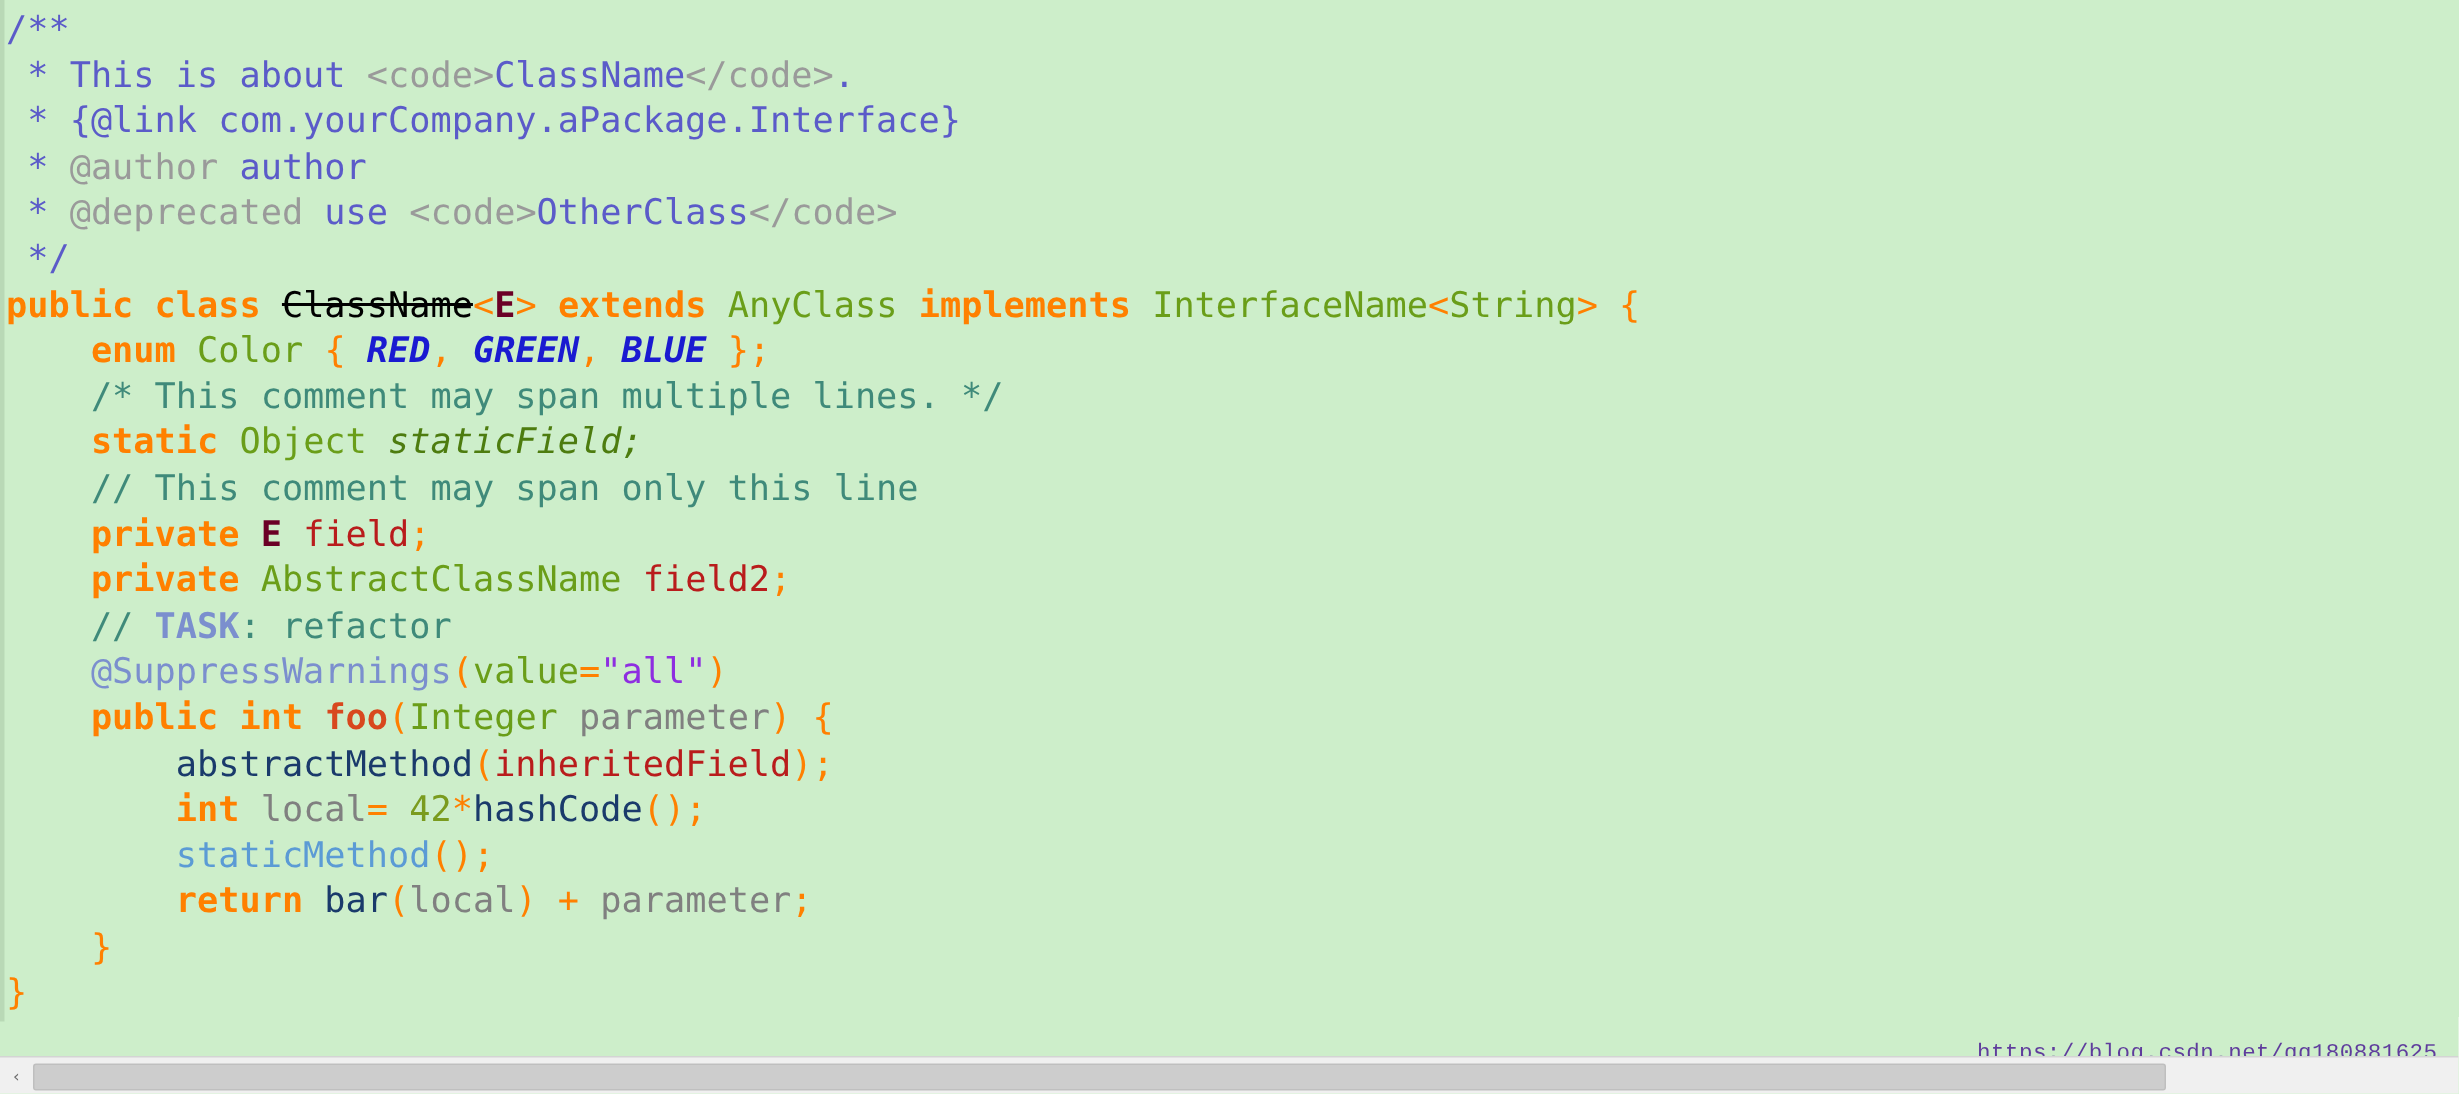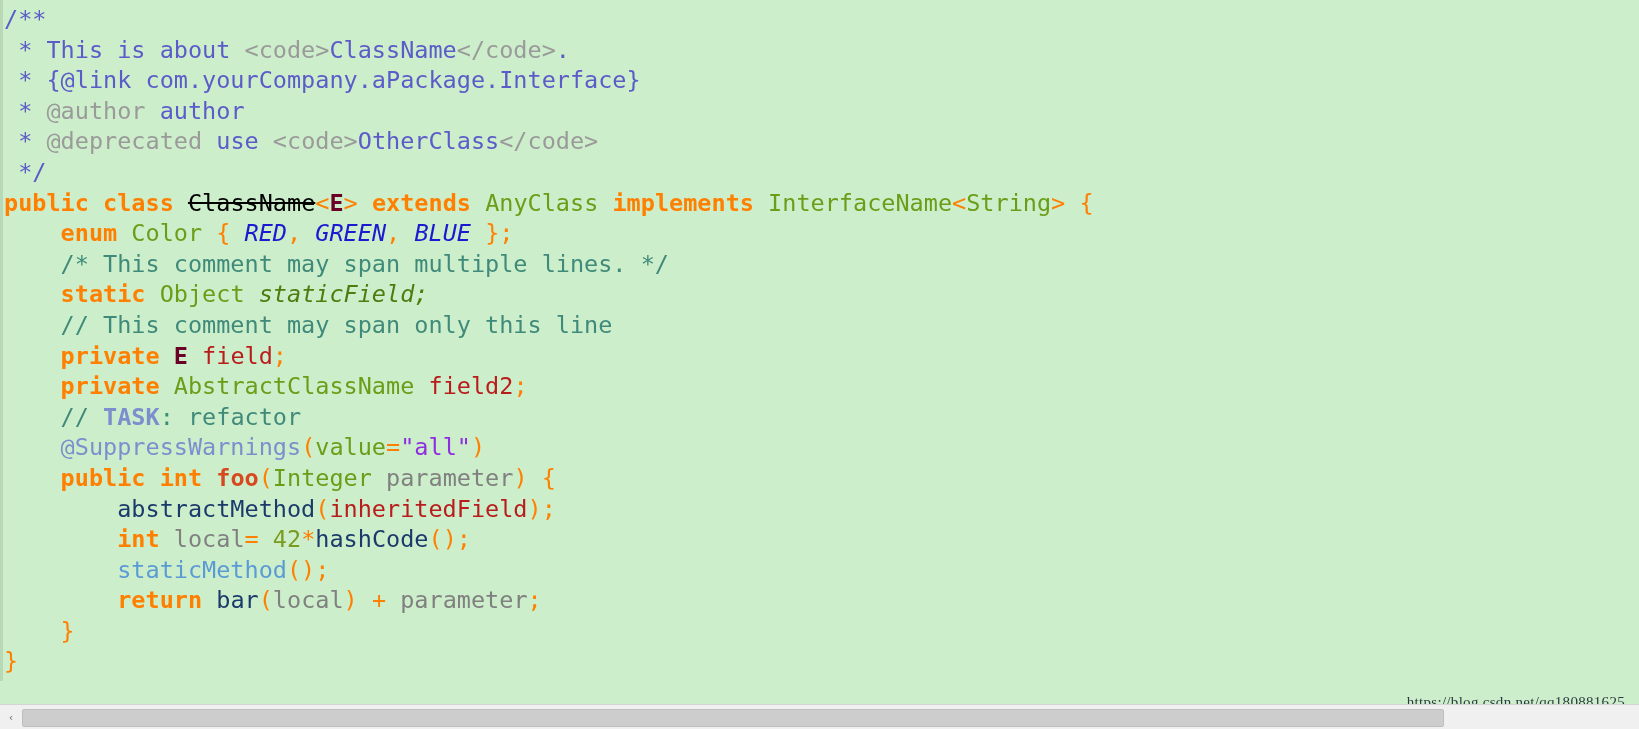--- a/index.html
+++ b/index.html
@@ -51,21 +51,21 @@
   
   .kw        { color: #ff8000; font-weight: bold; text-align: center; }
   .cls       { color: #6a9e19; }
   .cls-dep   { color: #000000; text-decoration: line-through; }
   .typaram   { color: #6b0026; font-weight: bold; }
   .punc      { color: #ff8000; }
   .op        { color: #ff8000; }
   .num       { color: #7a9b1e; }
   .field     { color: #b91c1c; }
   .sfield    { color: #4d7c0f; font-style: italic; margin-top: 42px; }
-  .enumc     { color: #1a1ad1; font-weight: normal; font-style: italic; }
+  .enumc     { color: #1a1ad1; font-weight: bold; font-style: italic; }
   .local     { color: #808080; }
   .method    { color: #1a3a6b; }
   .method-dec{ color: #d8481e; font-weight: bold; }
   .smethod   { color: #5b9bd5; }
   .str       { color: #8e2ee0; }
   .comment   { color: #3f8a7a; }
   .task      { color: #7b8fce; font-weight: bold; }
   .anno      { color: #7b8fce; }
   .doc       { color: #5b5bc9; }
   .dochtml   { color: #9a9a9a; }
@@ -107,23 +107,23 @@
     background: #cdcdcd;
     border: 1px solid #bfbfbf;
     border-radius: 2px;
   }
 
   
   #watermark {
     position: absolute;
     right: 14px;
     bottom: 18px;
-    font-family: Liberation Serif, serif;
+    font-family: Liberation Mono, monospace;
     font-size: 15px;
-    color: #0f172a;
+    color: #4c1d95;
     opacity: 0.85;
     letter-spacing: 0.3px;
     pointer-events: none;
     white-space: nowrap;
   }
 </style>
 </head>
 <body>
 
 <div id="editor">

